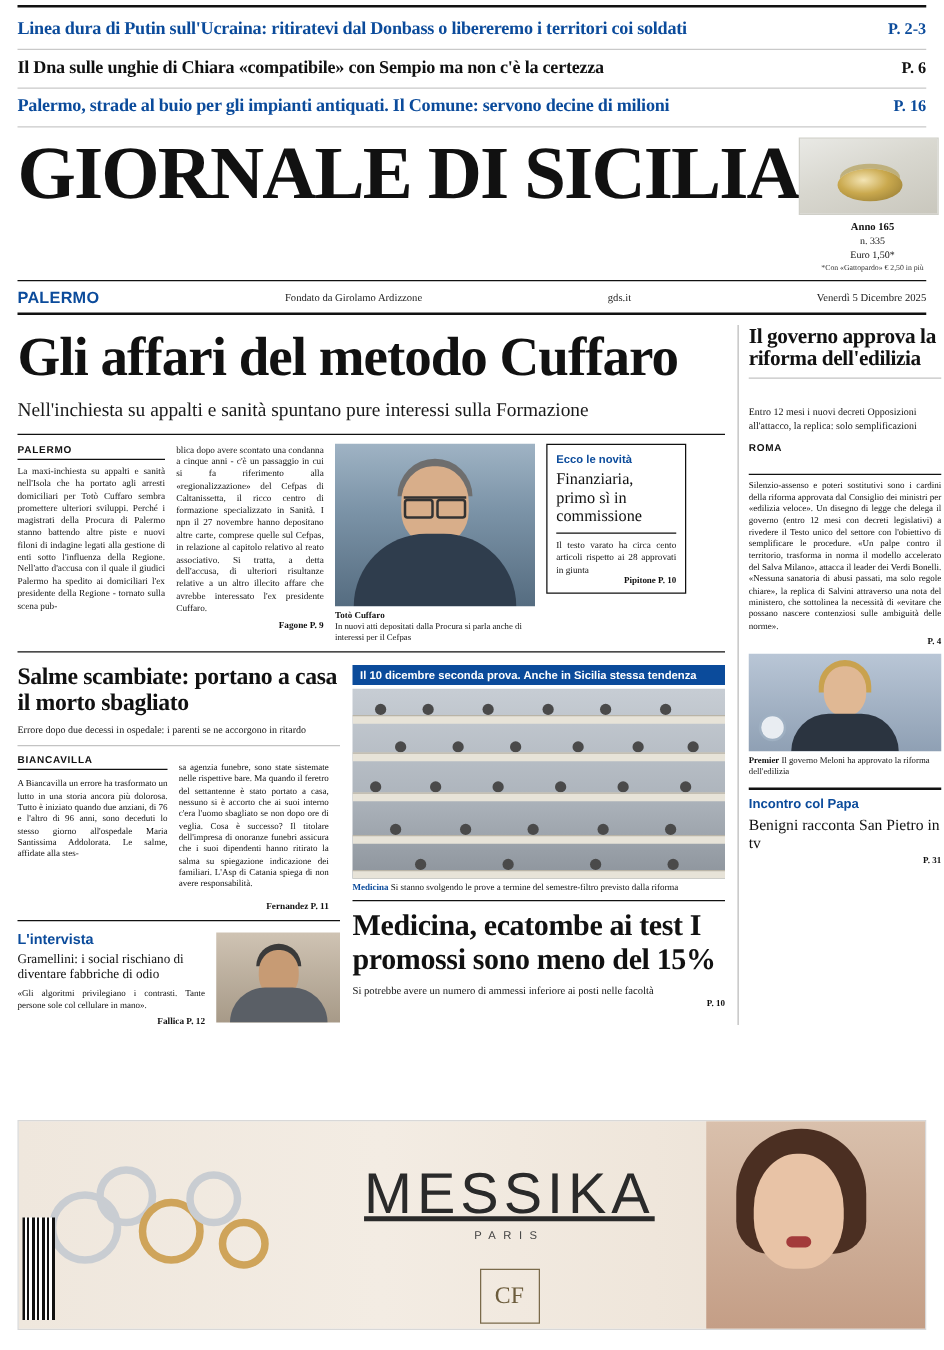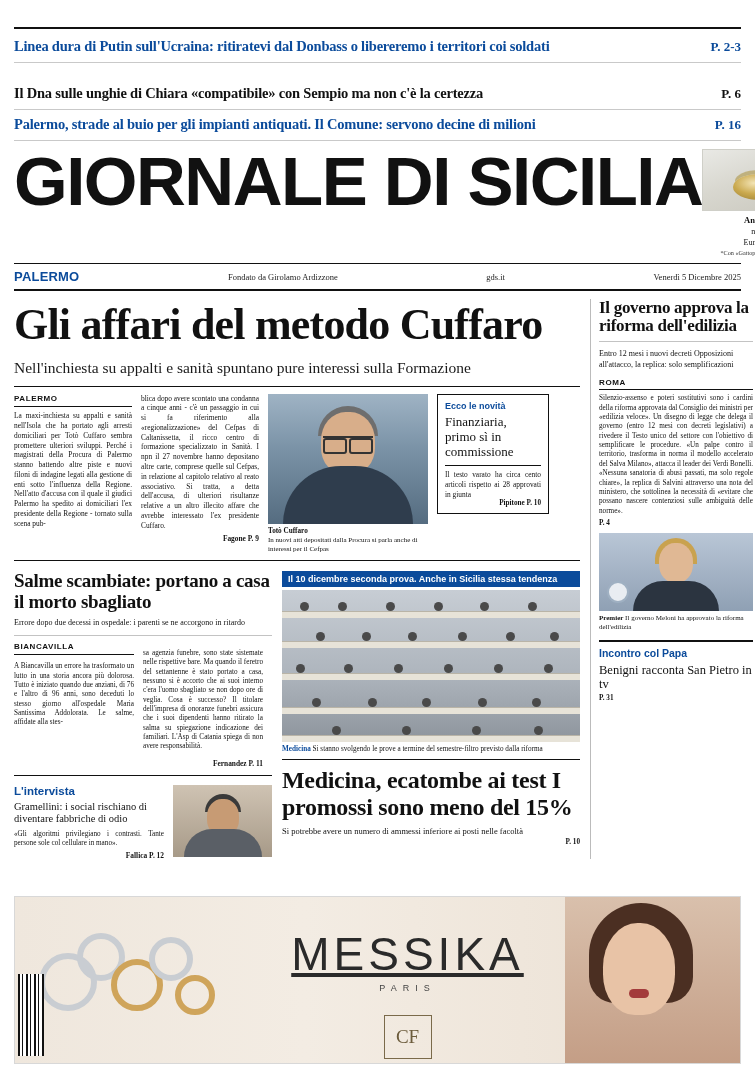--- a/index.html
+++ b/index.html
@@ -12,21 +12,21 @@
   }
   .page {
     width: 755px; height: 1080px;
     position: relative;
     overflow: hidden;
     background: #fff;
     padding: 0 14px;
   }
 
   
-  .teasers { padding-top: 27px; }
+  .teasers { padding-top: 4px; }
   .teaser {
     display: flex;
     align-items: baseline;
     justify-content: space-between;
     border-bottom: 1px solid #c9c9c9;
     padding: 6px 0 7px 0;
   }
   .teaser:first-child { border-top: 2px solid #111; padding-top: 9px; }
   .teaser .t-text {
     font-family: "Liberation Serif", serif;
@@ -34,33 +34,33 @@
     font-size: 14.5px;
     letter-spacing: -0.2px;
   }
   .teaser .t-page {
     font-weight: bold;
     font-size: 13px;
     white-space: nowrap;
     padding-left: 10px;
   }
   .blue { color: #0b4b9b; }
-  .dark { color: #111; margin-top: 16px; }
+  .dark { color: #111; }
 
   
   .masthead {
     display: flex;
     align-items: flex-start;
     justify-content: space-between;
     margin-top: 8px;
   }
   .logo {
-    font-family: Liberation Sans, sans-serif;
+    font-family: Liberation Serif, serif;
     font-weight: bold;
-    font-size: 69px;
+    font-size: 60px;
     line-height: 0.95;
     letter-spacing: -1.5px;
     white-space: nowrap;
   }
   .logo-box { flex: 1 1 auto; }
   .masthead-right {
     width: 118px;
     flex: 0 0 118px;
     text-align: center;
   }
@@ -253,28 +253,28 @@
     position: relative; overflow: hidden;
   }
   .iv-img .f { position:absolute; left:34px; top:14px; width:32px; height:38px; border-radius:46%; background:#c79b74; }
   .iv-img .h { position:absolute; left:32px; top:9px; width:36px; height:18px; border-radius:18px 18px 0 0; background:#3a3a3a;}
   .iv-img .bd { position:absolute; left:50%; transform:translateX(-50%); bottom:0; width:78px; height:28px; border-radius:40px 40px 0 0; background:#5a5f66;}
 
   
   .side-h {
     font-weight: bold; font-size: 17px; line-height: 1.06; letter-spacing: -0.3px;
   }
-  .side-dek { font-size: 8px; line-height: 1.32; margin-top: 7px; }
+  .side-dek { font-size: 8px; line-height: 1.32; margin-top: 22px; }
   .side-kick {
     font-family: "Liberation Sans", sans-serif;
     font-weight: bold; font-size: 8px; letter-spacing: .6px;
-    border-bottom: 1px solid #111; padding-bottom: 2px; margin: 8px 0 4px;
+    border-bottom: 1px solid #111; padding-bottom: 16px; margin: 8px 0 4px;
   }
   .side-body { font-size: 7.2px; line-height: 1.3; text-align: justify; }
-  .side-pg { font-size: 7.2px; font-weight: bold; margin-top: 3px; }
+  .side-pg { font-size: 7.2px; font-weight: bold; text-align: right; margin-top: 3px; }
   .meloni {
     width: 100%; height: 78px; margin-top: 6px;
     background: linear-gradient(180deg,#b9c6d6 0%,#8fa0b4 100%);
     position: relative; overflow: hidden;
   }
   .meloni .f { position:absolute; left:50%; transform:translateX(-50%); top:10px; width:34px; height:40px; border-radius:46%; background:#e0b894;}
   .meloni .h { position:absolute; left:50%; transform:translateX(-50%); top:5px; width:42px; height:26px; border-radius:22px 22px 0 0; background:#c9a24f;}
   .meloni .bd { position:absolute; left:50%; transform:translateX(-50%); bottom:0; width:86px; height:30px; border-radius:44px 44px 0 0; background:#2b3440;}
   .meloni .logo-circ { position:absolute; left:8px; bottom:8px; width:22px;height:22px;border-radius:50%;background:#e9edf2;border:2px solid #9fb0c2;}
   .side-cap { font-size: 7px; line-height: 1.3; margin-top: 3px; }

